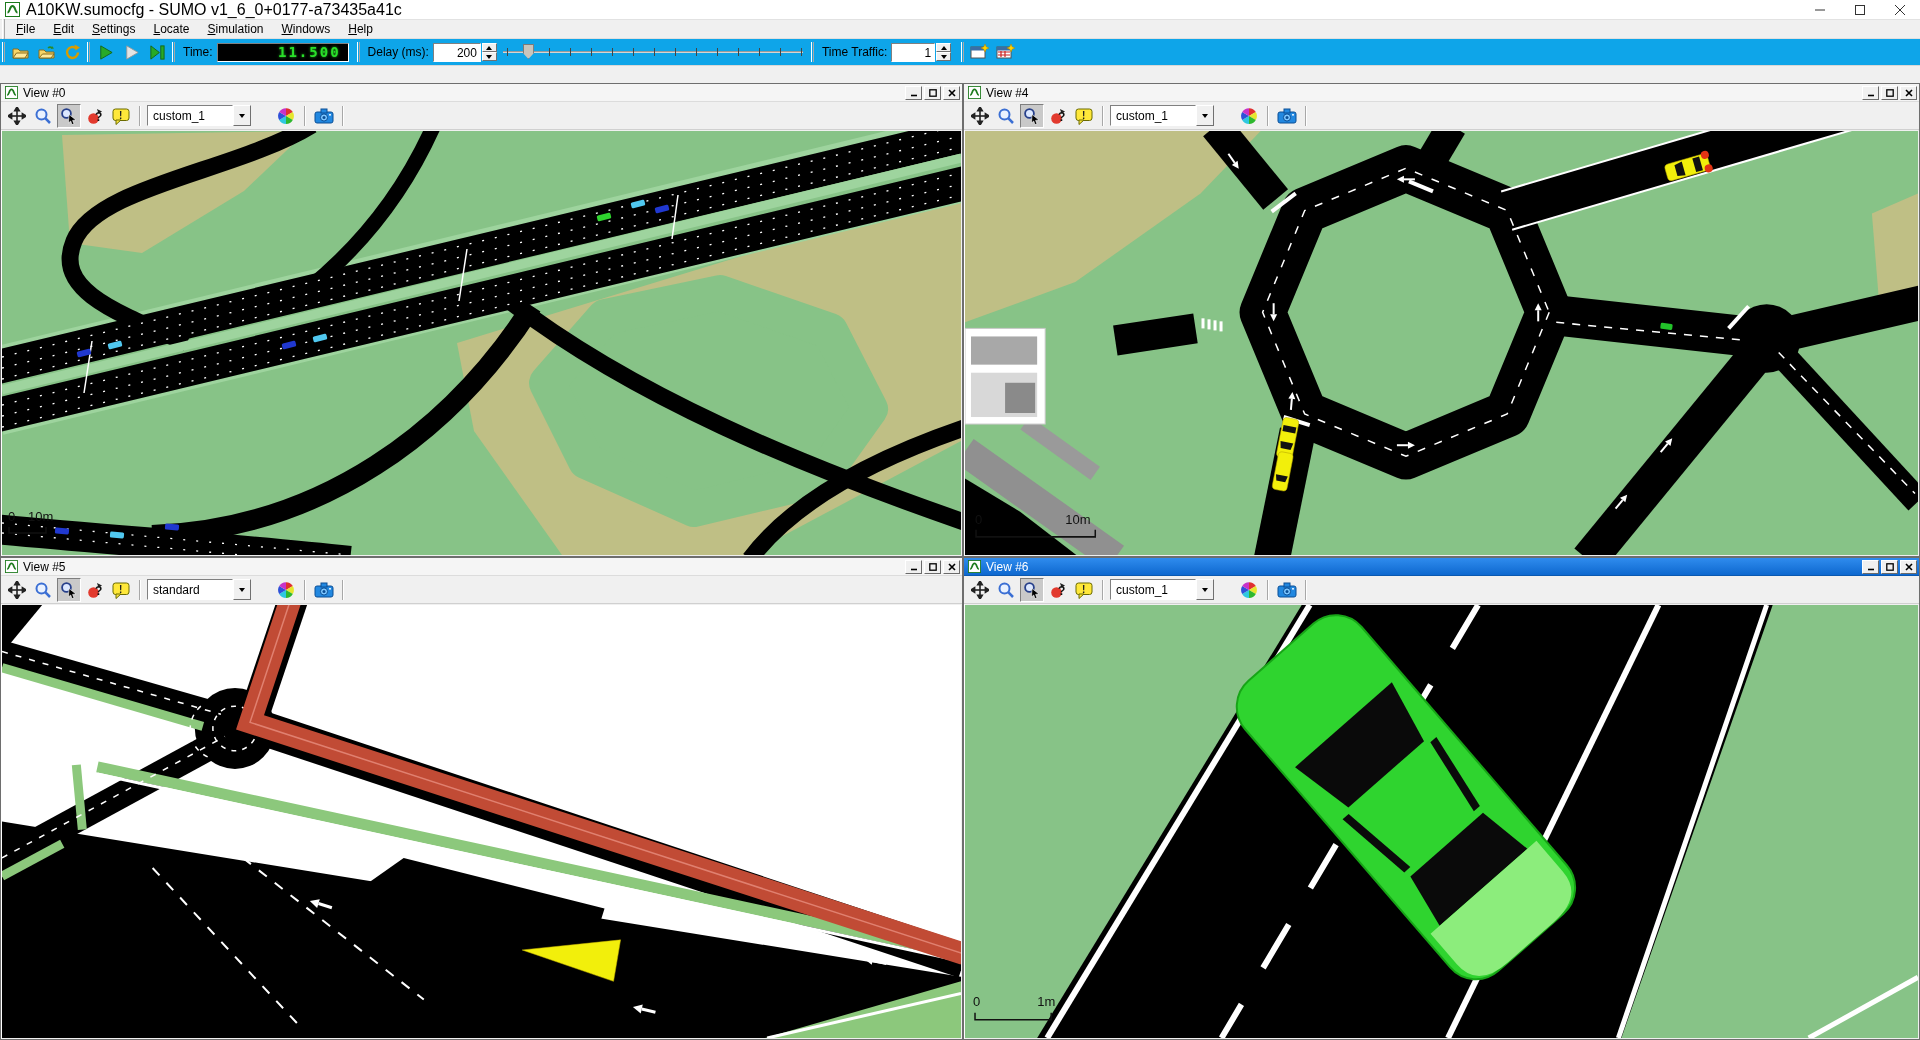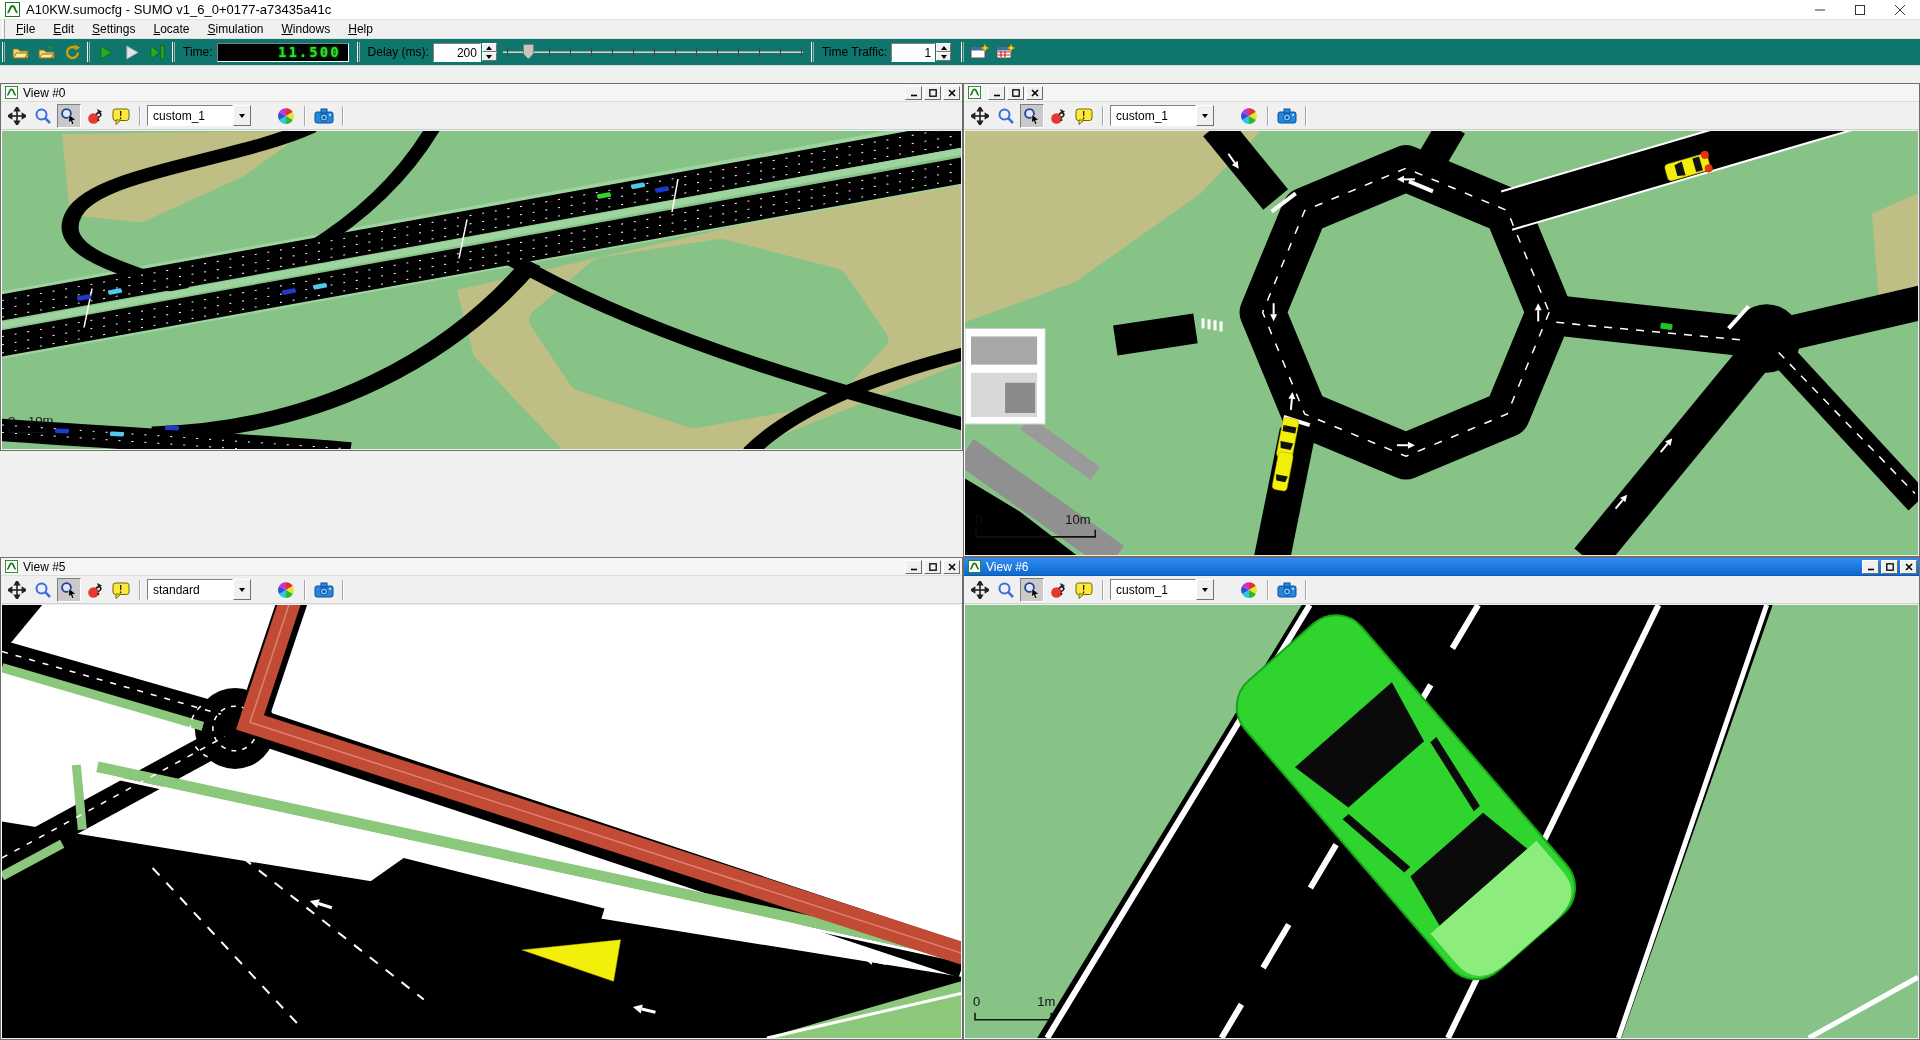--- a/index.html
+++ b/index.html
@@ -6,26 +6,26 @@
   --grass:#87c387; --grass_light:#9ed49e; --field:#bfbf85; --route_red:#c14b35;
   --led:#2ae02a; --active_tb:#1576e0; --veh_yellow:#f2ef0b; --veh_green:#2fd42f;
   --veh_blue:#2038d0; --veh_cyan:#50c8f0;
 }
 *{box-sizing:border-box;margin:0;padding:0}
 html,body{width:1920px;height:1040px;overflow:hidden;background:#f0f0f0;
   font-family:"Liberation Sans",sans-serif;font-size:12px;color:#000}
 
 .titlebar{height:20px;background:#ffffff;display:flex;align-items:center;border-bottom:1px solid #e2e2e2}
 .titlebar .appicon{margin:0 6px 0 5px;display:flex}
-.titlebar .ttl{flex:1;font-size:13px}
+.titlebar .ttl{flex:1;font-size:16px}
 .winbtn{width:40px;height:20px;display:flex;align-items:center;justify-content:center}
 .menubar{height:19px;display:flex;align-items:center;background:#f0f0f0;border-bottom:1px solid #e0e0e0}
 .menuitem{padding:2px 9px;cursor:default}
 .menuitem u{text-decoration:underline}
-.toolbar{height:27px;display:flex;align-items:center;background:#0f766e;border-bottom:1px solid #d8d8d8}
+.toolbar{height:27px;display:flex;align-items:center;background:#0ea5e9;border-bottom:1px solid #d8d8d8}
 .grip{width:3px;height:20px;border-left:1px solid #ffffff;border-right:1px solid #a8a8a8;margin:0 2px}
 .tbtn{width:26px;height:24px;display:flex;align-items:center;justify-content:center;border:1px solid transparent}
 .tlabel{margin:0 4px 0 6px;white-space:nowrap}
 .led{width:132px;height:19px;background:#000;border:1px solid;border-color:#808080 #fff #fff #808080;
   color:var(--led);font-family:"DejaVu Sans Mono",monospace;font-weight:bold;font-size:14px;
   display:flex;align-items:center;justify-content:flex-end;padding-right:7px;letter-spacing:2px;
   text-shadow:0 0 3px rgba(40,220,40,.8)}
 .spin{display:flex;align-items:center}
 .spinval{height:19px;background:#fff;border:1px solid;border-color:#808080 #fff #fff #808080;
   text-align:right;padding:2px 3px 0 3px}
@@ -190,21 +190,21 @@
   <span class="tbtn">
       <svg width="19" height="16" viewBox="0 0 19 16">
         <rect x="1" y="3" width="14" height="11" fill="#fff" stroke="#555"></rect>
         <rect x="1" y="3" width="14" height="3.5" fill="#3a6ea5"></rect>
         <path d="M2 8 L14 8 M2 11 L14 11 M5 7 L5 13 M9 7 L9 13" stroke="#cc2222" stroke-width="1.2"></path>
         <polygon points="15,0 16.2,2.8 19,4 16.2,5.2 15,8 13.8,5.2 11,4 13.8,2.8" fill="#ffd400" stroke="#b08000" stroke-width="0.5"></polygon>
       </svg>
     </span>
 </div>
 
-<div class="vwin" style="left:0;top:83px;width:963px;height:368px">
+<div class="vwin" style="left:0;top:83px;width:963px;height:474px">
   <div class="vtitle">
     <span class="vicon">
         <svg width="13" height="13" viewBox="0 0 15 15">
           <rect x="0.5" y="0.5" width="14" height="14" fill="#fff" stroke="#1c7a1c"></rect>
           <path d="M2.5 10.5 C5 10.5 4.5 4 7.5 4 C10.5 4 10 10.5 12.5 10.5" stroke="#1c7a1c" stroke-width="2" fill="none"></path>
         </svg>
       </span>
     <span class="vtext">View #0</span>
     <span class="vbtn">
         <svg width="8" height="8" viewBox="0 0 8 8">
@@ -368,20 +368,21 @@
 </div>
 
 <div class="vwin" style="left:963px;top:83px;width:957px;height:474px">
   <div class="vtitle">
     <span class="vicon">
         <svg width="13" height="13" viewBox="0 0 15 15">
           <rect x="0.5" y="0.5" width="14" height="14" fill="#fff" stroke="#1c7a1c"></rect>
           <path d="M2.5 10.5 C5 10.5 4.5 4 7.5 4 C10.5 4 10 10.5 12.5 10.5" stroke="#1c7a1c" stroke-width="2" fill="none"></path>
         </svg>
       </span>
+    <span class="vtext">View #4</span>
     <span class="vbtn">
         <svg width="8" height="8" viewBox="0 0 8 8">
           <line x1="1" y1="6.5" x2="7" y2="6.5" stroke="#000" stroke-width="1.6"></line>
         </svg>
       </span>
     <span class="vbtn">
         <svg width="8" height="8" viewBox="0 0 8 8">
           <rect x="0.8" y="0.8" width="6.4" height="6.4" fill="none" stroke="#000" stroke-width="1.3"></rect>
         </svg>
       </span>

